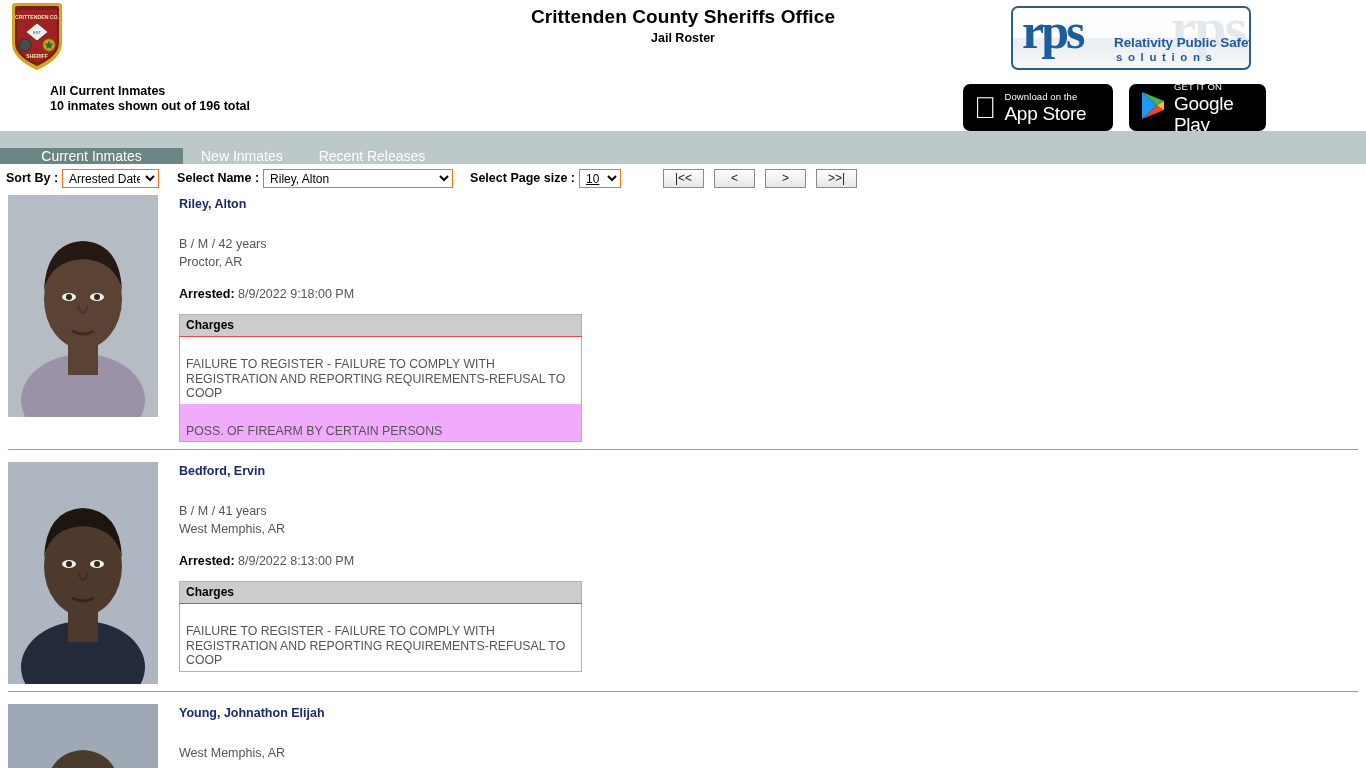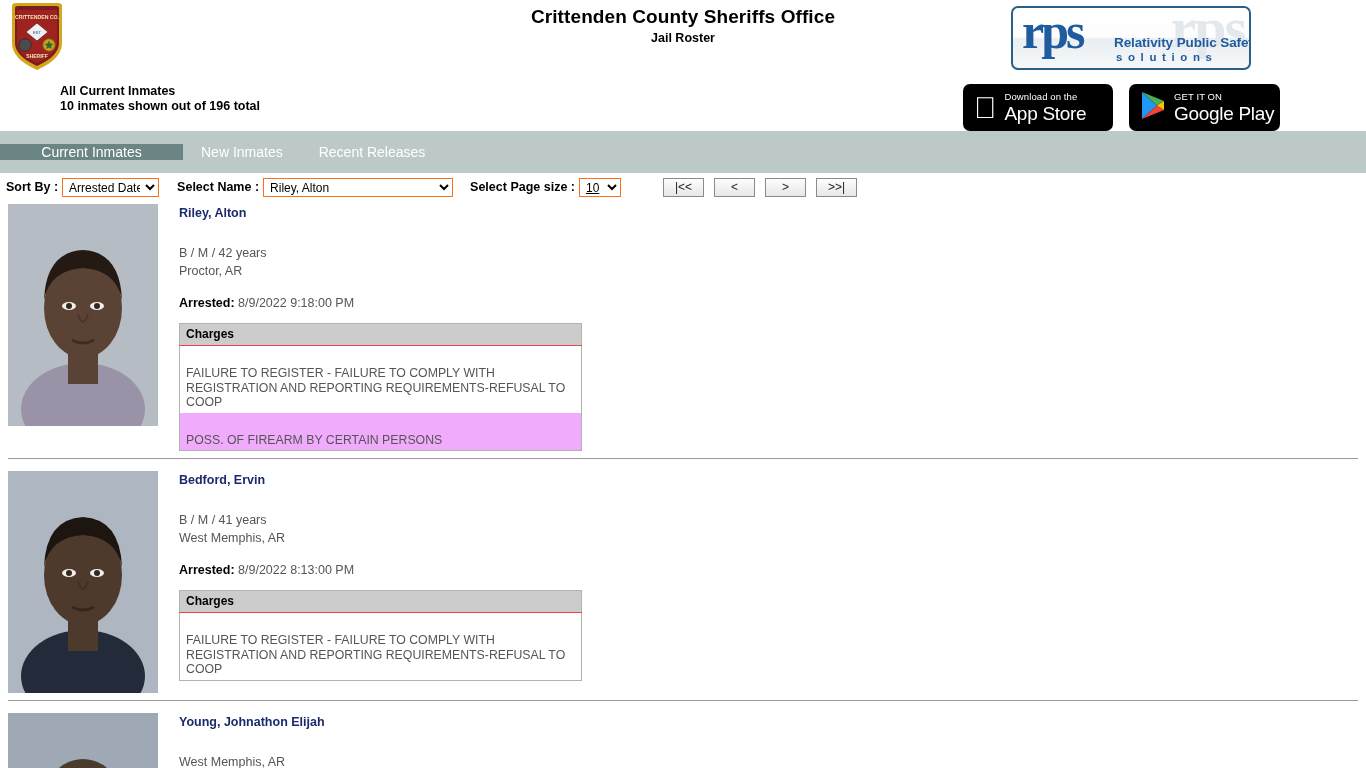--- a/index.html
+++ b/index.html
@@ -47,21 +47,21 @@
     font-size: 12.5px;
     font-weight: bold;
     line-height: 16px;
     margin-top: 2px;
     color: #000;
   }
 
   
   .roster-summary {
     position: absolute;
-    left: 60px; top: 84px;
+    left: 50px; top: 84px;
     font-size: 12.5px;
     font-weight: bold;
     line-height: 15px;
     color: #000;
   }
 
   
   .rps-logo {
     position: absolute;
     left: 1011px; top: 6px;
@@ -113,37 +113,37 @@
 
   
   .store-badge {
     position: absolute;
     background: #000;
     border-radius: 7px;
     color: #fff;
     overflow: hidden;
   }
   #appstore-badge { left: 963px; top: 84px; width: 150px; height: 47px; }
-  #googleplay-badge { left: 1129px; top: 84px; width: 151px; height: 47px; }
+  #googleplay-badge { left: 1129px; top: 84px; width: 137px; height: 47px; }
   .store-inner {
     display: flex; align-items: center; height: 100%;
     padding-left: 11px; gap: 8px;
   }
   .store-txt { display: flex; flex-direction: column; justify-content: center; }
   .store-small { font-size: 9.5px; line-height: 12px; letter-spacing: 0.1px; }
   .store-big   { font-size: 19px; line-height: 21px; letter-spacing: -0.3px; }
   .apple-glyph { font-size: 30px; line-height: 30px; color: #fff; }
   .gplay-glyph { width: 26px; height: 29px; }
 
   
   .tabbar {
-    width: 1366px; height: 42px;
+    width: 1366px; height: 33px;
     background: #bdc9c9;
     display: flex;
-    align-items: center;
+    align-items: flex-end;
   }
   .tab {
     display: flex; align-items: center; justify-content: center;
     font-size: 14px;
     color: #ffffff;
     padding: 0 18px;
     cursor: pointer;
     white-space: nowrap;
   }
   .tab.active { background: #6b8484; min-width: 183px; }

